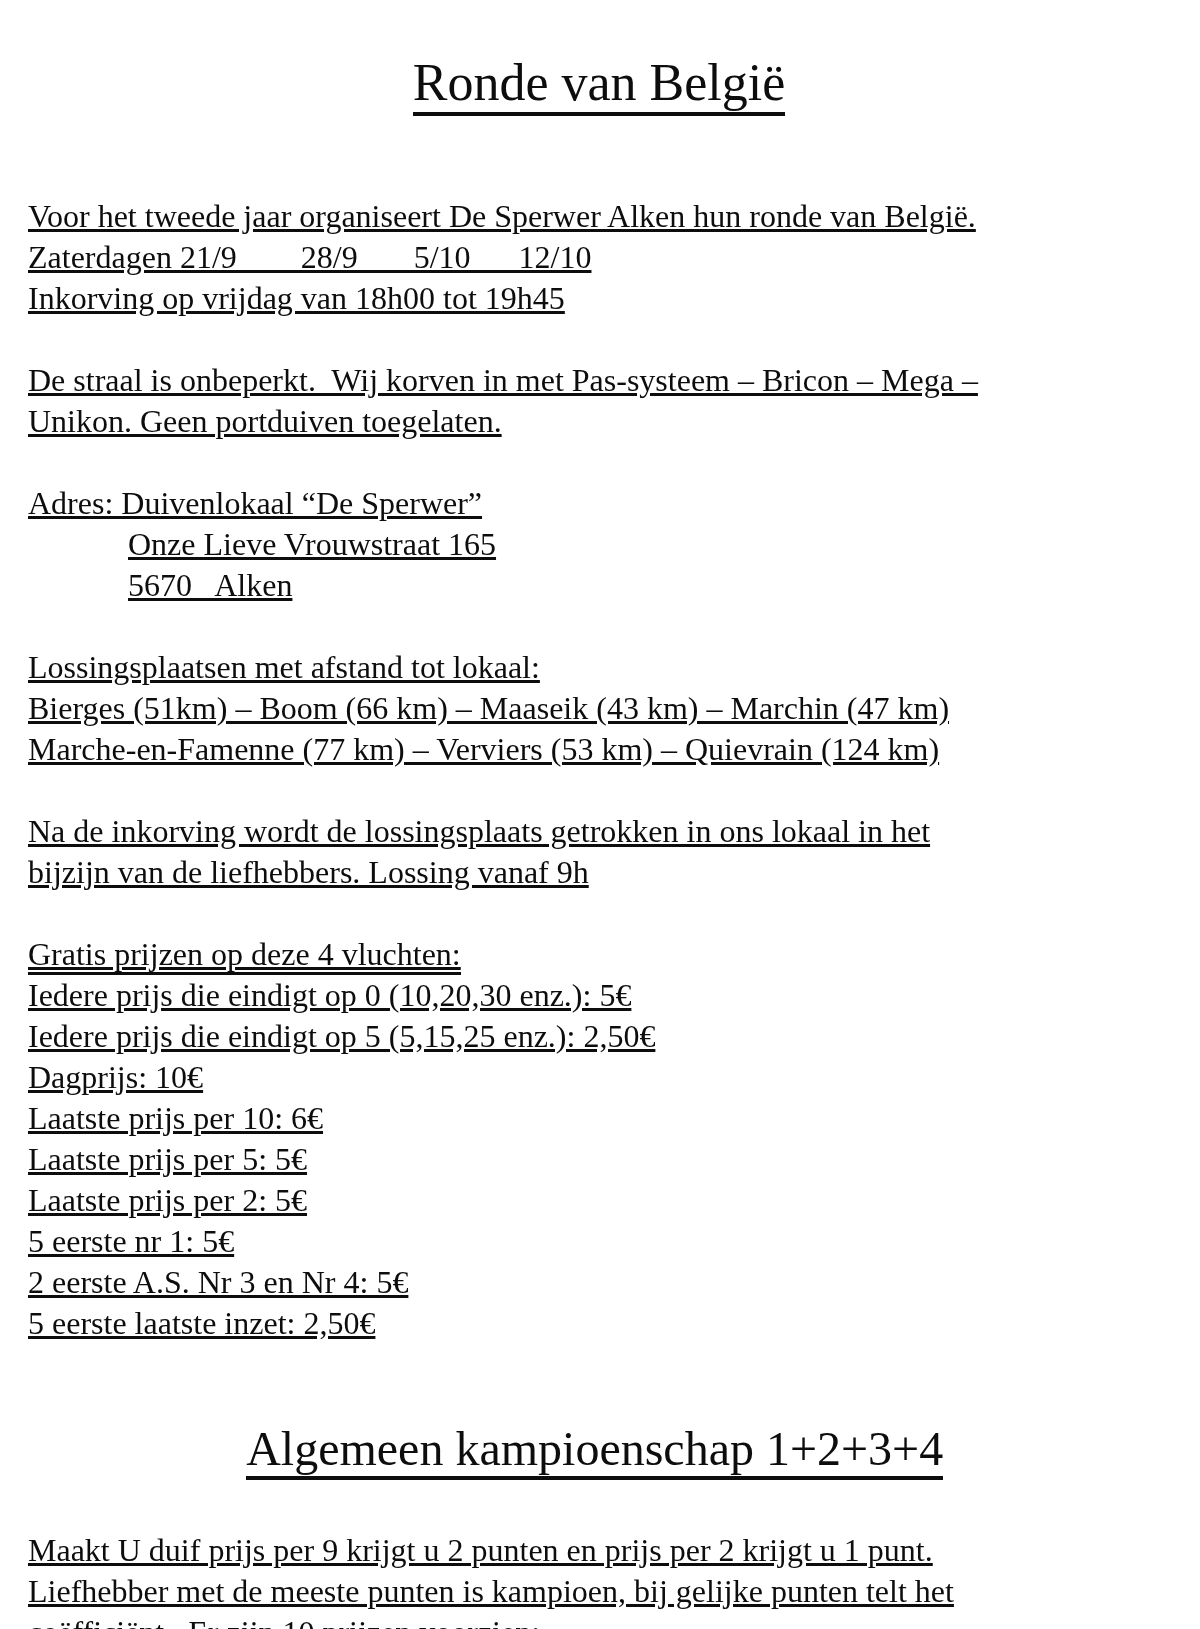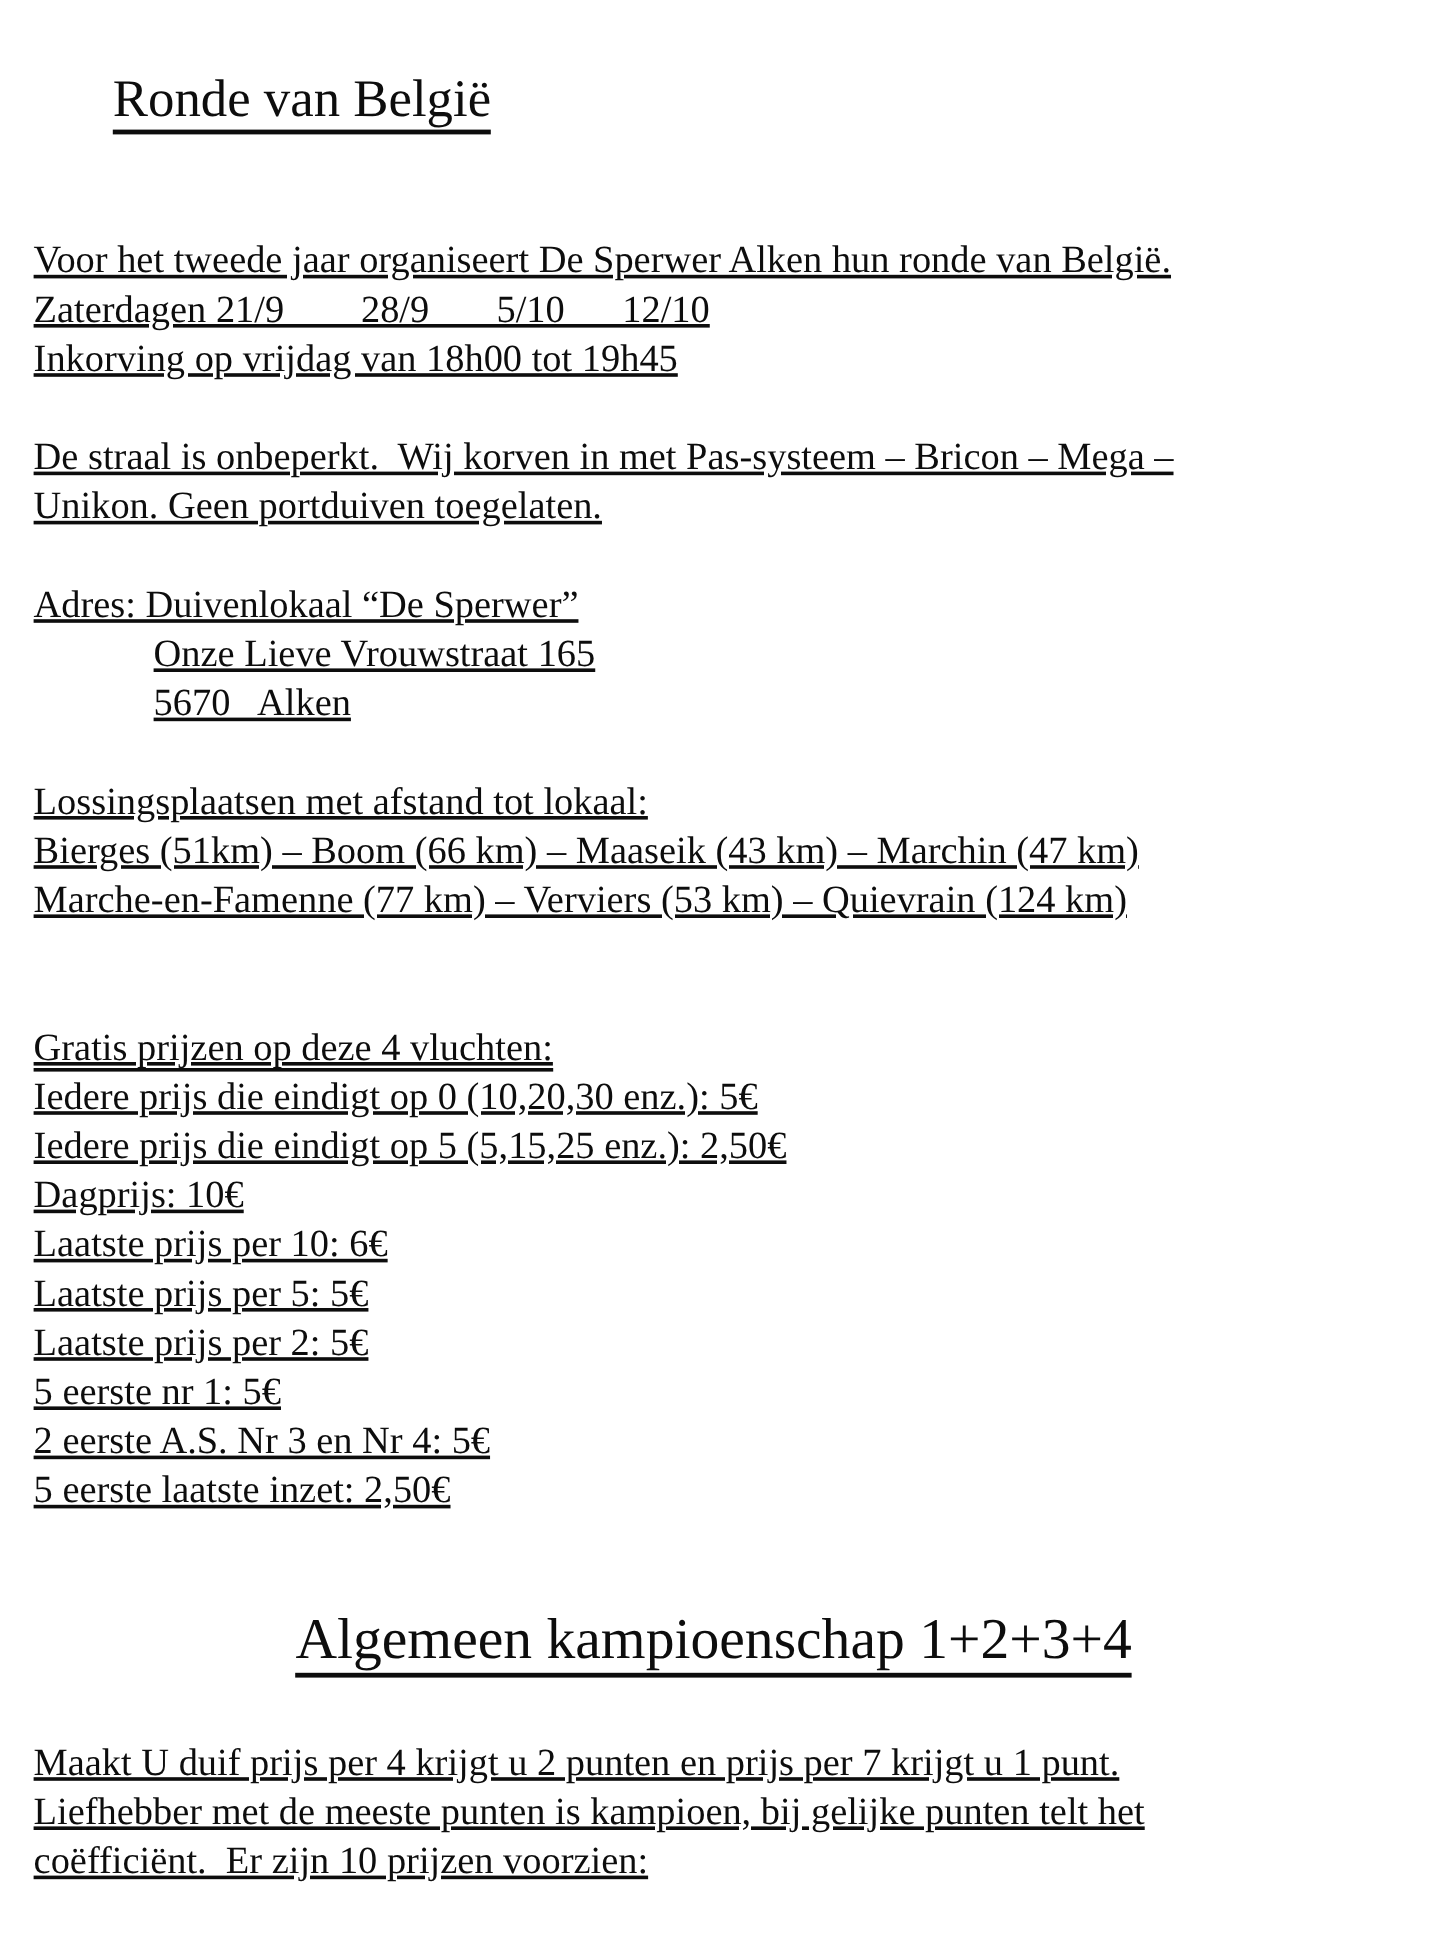--- a/index.html
+++ b/index.html
@@ -17,21 +17,22 @@
     padding: 8px 0 0 28px;
     font-family: "Liberation Serif", "DejaVu Serif", serif;
     color: #0d0d0d;
     font-size: 32px;
     line-height: 41px;
   }
   .content {
     width: 1064px; 
   }
   .doc-title {
-    font-size: 44px;
+    text-align: center;
+    font-size: 52px;
     line-height: 50px;
     margin-bottom: 38px;
     white-space: pre;
   }
   .u-thick {
     border-bottom: 4px solid #0d0d0d;
     padding-bottom: 1px;
   }
   .section-title {
     text-align: center;
@@ -88,20 +89,24 @@
     <div class="blank"></div>
 
     <div class="para">
       <span class="line">Lossingsplaatsen met afstand tot lokaal:</span>
       <span class="line">Bierges (51km) – Boom (66 km) – Maaseik (43 km) – Marchin (47 km)</span>
       <span class="line">Marche-en-Famenne (77 km) – Verviers (53 km) – Quievrain (124 km)</span>
     </div>
 
     <div class="blank"></div>
 
+    <div class="para">
+      <span class="line">Na de inkorving wordt de lossingsplaats getrokken in ons lokaal in het</span>
+      <span class="line">bijzijn van de liefhebbers. Lossing vanaf 9h</span>
+    </div>
 
     <div class="blank"></div>
 
     <div class="para">
       <span class="line"><span class="u">Gratis prijzen op deze 4 vluchten:</span></span>
       <span class="line">Iedere prijs die eindigt op 0 (10,20,30 enz.): 5€</span>
       <span class="line">Iedere prijs die eindigt op 5 (5,15,25 enz.): 2,50€</span>
       <span class="line">Dagprijs: 10€</span>
       <span class="line">Laatste prijs per 10: 6€</span>
       <span class="line">Laatste prijs per 5: 5€</span>
@@ -111,20 +116,20 @@
       <span class="line">5 eerste laatste inzet: 2,50€</span>
     </div>
 
     <div class="blank-sm"></div>
 
     <div class="section-title">
       <span class="u-thick">Algemeen kampioenschap 1+2+3+4</span>
     </div>
 
     <div class="para">
-      <span class="line">Maakt U duif prijs per 4 krijgt u 2 punten en prijs per 7 krijgt u 1 punt.</span>
+      <span class="line">Maakt U duif prijs per 9 krijgt u 2 punten en prijs per 2 krijgt u 1 punt.</span>
       <span class="line">Liefhebber met de meeste punten is kampioen, bij gelijke punten telt het</span>
       <span class="line">coëfficiënt.  Er zijn 10 prijzen voorzien:</span>
 
     </div>
 
   </div>
 </div>
 
 </body></html>

